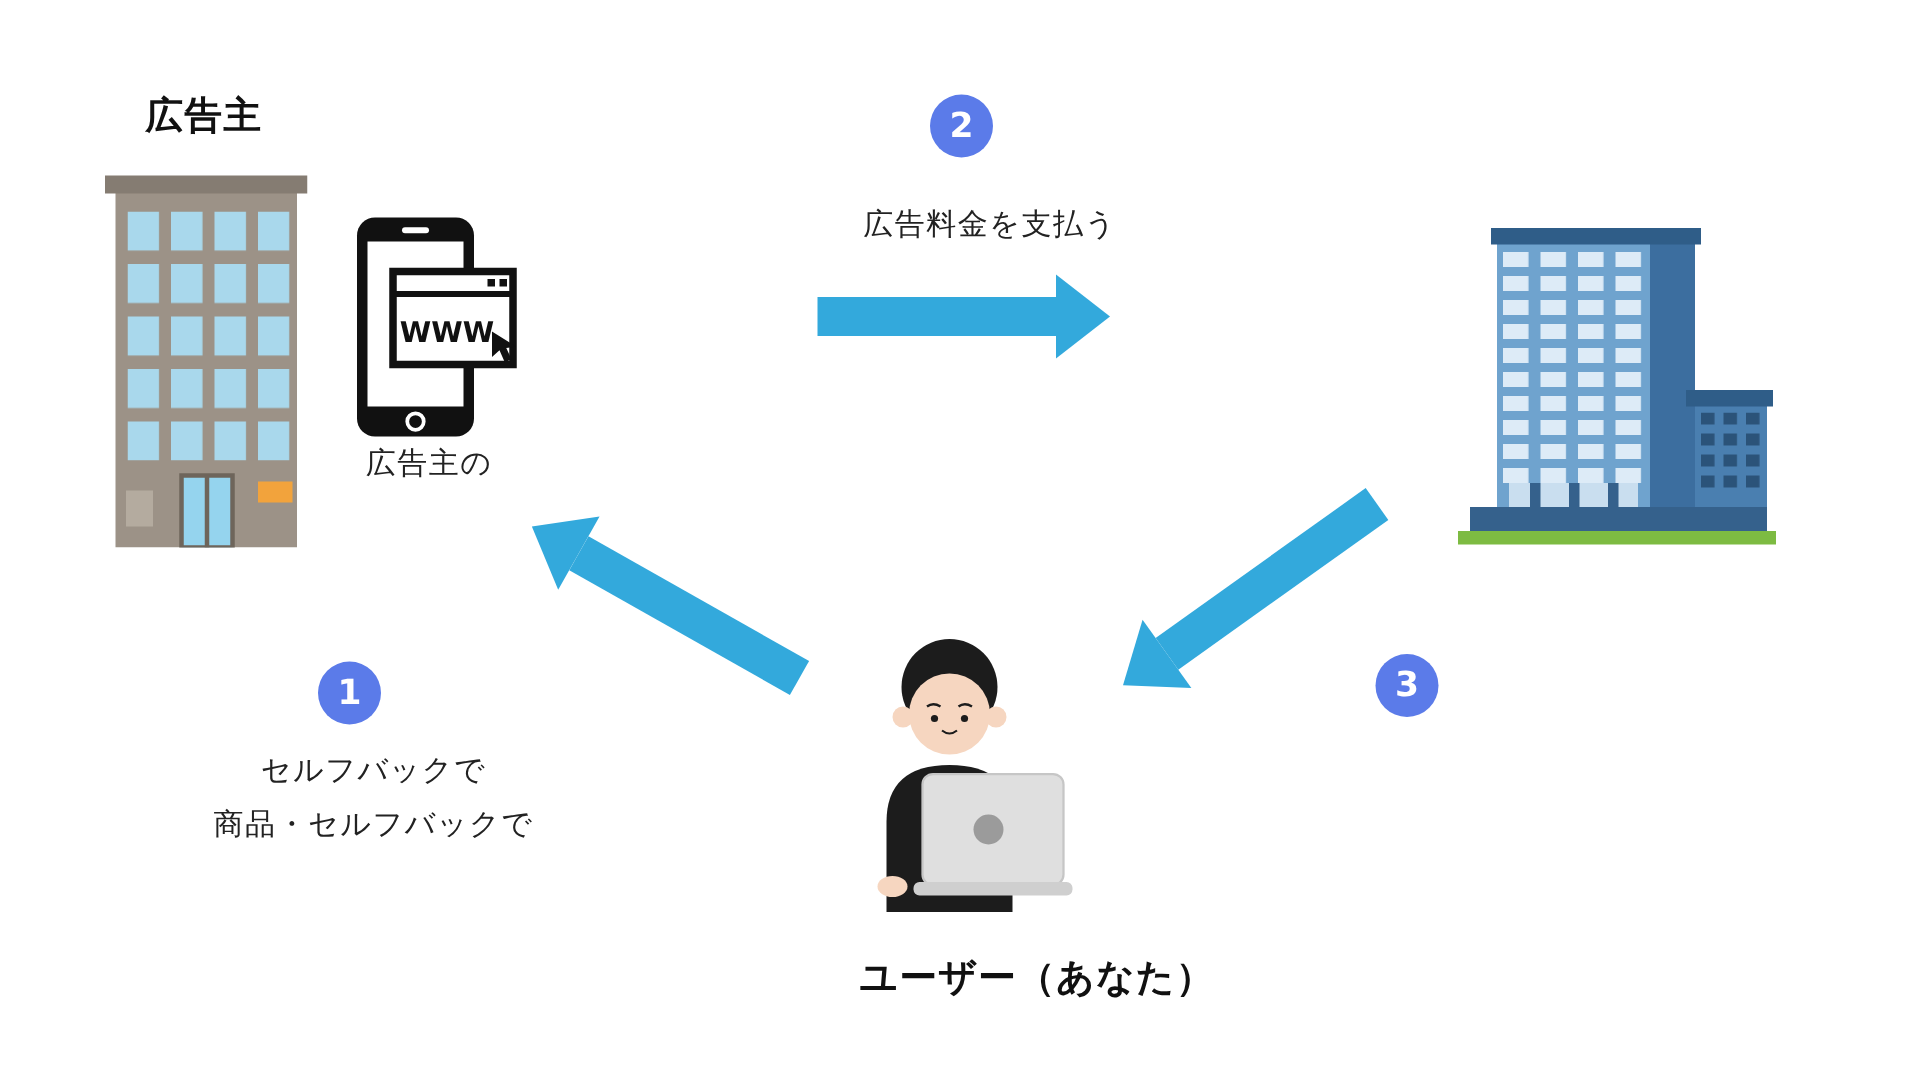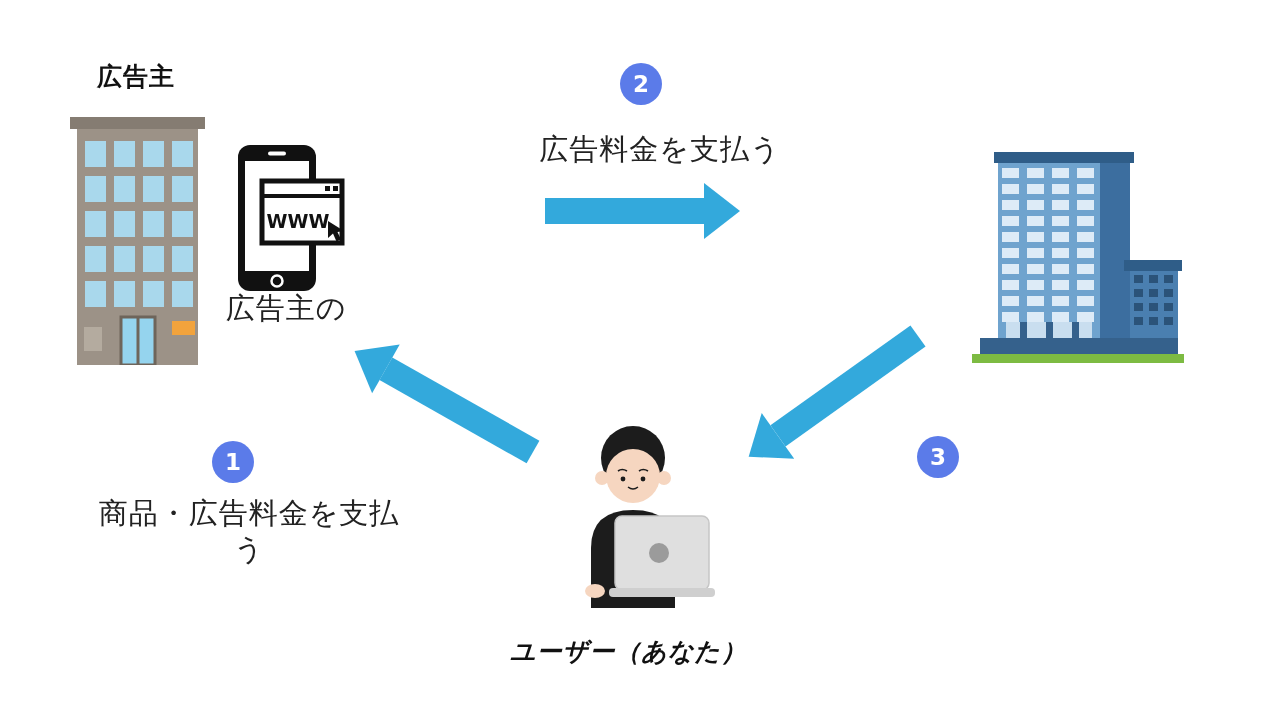--- a/index.html
+++ b/index.html
@@ -6,21 +6,21 @@
   .canvas{
     position:relative;width:1280px;height:720px;background:var(--bg,#fff);
     overflow:hidden;font-family:"DejaVu Sans","Liberation Sans",sans-serif;
   }
   .abs{position:absolute;}
   .heading{
     position:absolute;font-size:25px;font-weight:700;color:var(--heading_text,#111);
     letter-spacing:1px;white-space:nowrap;
   }
   .caption{
-    position:absolute;font-size:29px;color:var(--caption_text,#222);
+    position:absolute;font-size:20px;color:var(--caption_text,#222);
     text-align:center;line-height:34px;letter-spacing:1px;
   }
   .badge{
     position:absolute;width:42px;height:42px;border-radius:50%;
     background:var(--badge,#5B7BE9);color:var(--badge_text,#fff);
     display:flex;align-items:center;justify-content:center;
     font-size:23px;font-weight:700;
   }
   .arrow{position:absolute;height:56px;transform-origin:0 50%;}
   .arrow .shaft{
@@ -126,27 +126,28 @@
     <path d="M63 53 q4 -3 9 0" stroke="#1C1C1C" stroke-width="1.6" fill="none"></path>
     <path d="M84 53 q4 -3 9 0" stroke="#1C1C1C" stroke-width="1.6" fill="none"></path>
     <path d="M73 69 q5 4 10 0" stroke="#1C1C1C" stroke-width="1.4" fill="none"></path>
     <path d="M36 190 v-60 q0 -38 42 -38 q42 0 42 38 v60 z" fill="#1C1C1C"></path>
     <ellipse cx="40" cy="173" rx="10" ry="7" fill="#F6D6C0"></ellipse>
     <rect x="60" y="98" width="94" height="74" rx="7" fill="#DFDFDF" stroke="#C6C6C6" stroke-width="1.5"></rect>
     <circle cx="104" cy="135" r="10" fill="#9B9B9B"></circle>
     <rect x="54" y="170" width="106" height="9" rx="4" fill="#CFCFCF"></rect>
   </svg>
 
-  <div class="heading" style="left:510px;top:635px;width:300px;text-align:left;font-style:italic;">ユーザー（あなた）</div>
+  <div class="heading" style="left:510px;top:635px;width:300px;text-align:right;">ユーザー（あなた）</div>
 
   <div class="arrow" style="left:533px;top:424px;width:205px;transform:rotate(-150.5deg);">
     <div class="shaft"></div>
     <div class="head"></div>
   </div>
 
   <div class="badge" style="left:212px;top:441px;">
     <span>1</span>
   </div>
   <div class="caption" style="left:94px;top:495px;width:310px;line-height:36px;">
-    <span style="display:block">商品・広告料金を支払う</span>
+    <span style="display:block">セルフバックで</span>
+    <span style="display:block">商品・セルフバックで</span>
   </div>
 
 </div>
 
 </body></html>

